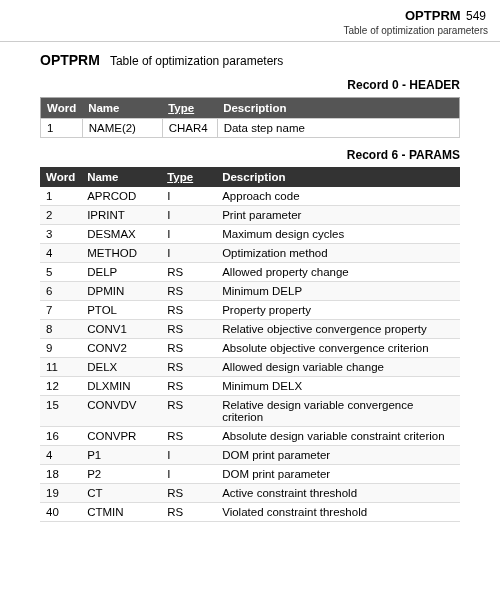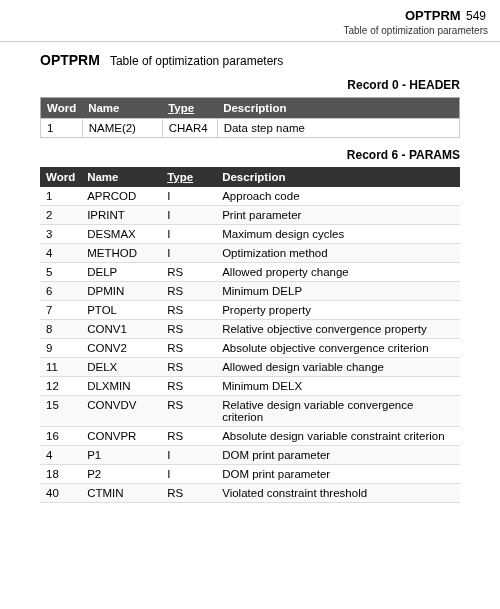--- a/index.html
+++ b/index.html
@@ -240,20 +240,26 @@
       <td>I</td>
       <td>DOM print parameter</td>
     </tr>
         <tr>
       <td>18</td>
       <td>P2</td>
       <td>I</td>
       <td>DOM print parameter</td>
     </tr>
         <tr>
+      <td>19</td>
+      <td>CT</td>
+      <td>RS</td>
+      <td>Active constraint threshold</td>
+    </tr>
+        <tr>
       <td>40</td>
       <td>CTMIN</td>
       <td>RS</td>
       <td>Violated constraint threshold</td>
     </tr>
       </tbody>
   </table>
 
 </div>
 

